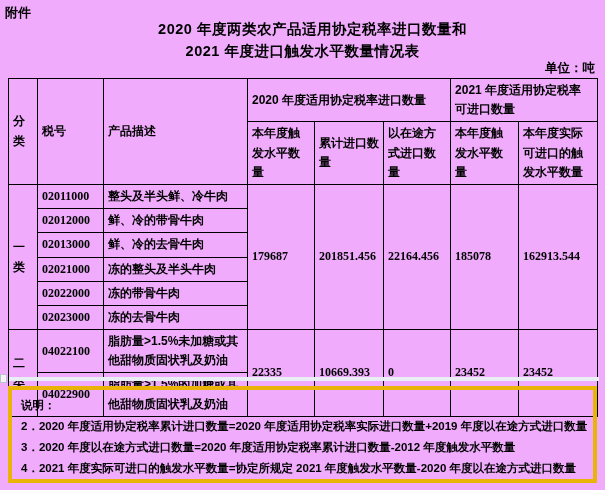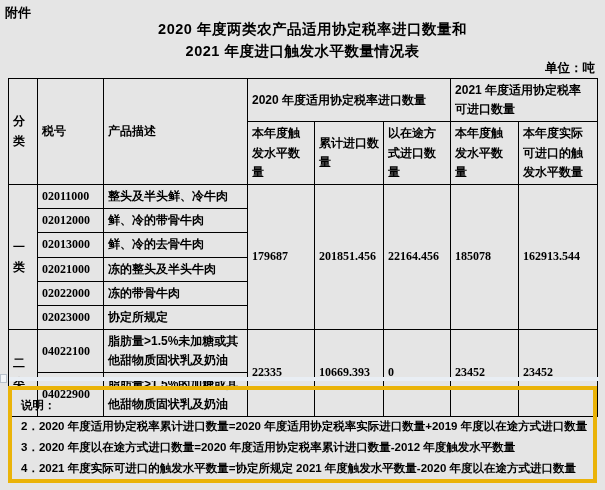--- a/index.html
+++ b/index.html
@@ -4,21 +4,21 @@
 <style>
   * { margin: 0; padding: 0; box-sizing: border-box; }
   html, body { background: #fff; }
   body {
     width: 605px; height: 490px;
     font-family: "Liberation Sans", "DejaVu Sans", sans-serif;
     color: #000;
     position: relative;
     overflow: hidden;
   }
-  .page { position: absolute; inset: 0; background: #e5e5e5; }
+  .page { position: absolute; inset: 0; background: #f0abfc; }
 
   .attachment {
     position: absolute; top: 4px; left: 5px;
     font-size: 13px; font-weight: bold;
   }
   .title {
     position: absolute; left: 0; width: 605px;
     text-align: center; font-size: 14.5px; font-weight: bold;
     letter-spacing: 0.5px;
   }
@@ -144,21 +144,21 @@
       <tr class="r-sm">
         <td class="code">02021000</td>
         <td class="desc">冻的整头及半头牛肉</td>
       </tr>
       <tr class="r-sm">
         <td class="code">02022000</td>
         <td class="desc">冻的带骨牛肉</td>
       </tr>
       <tr class="r-sm">
         <td class="code">02023000</td>
-        <td class="desc">协定所规定</td>
+        <td class="desc">冻的去骨牛肉</td>
       </tr>
 
       <tr class="r-tl">
         <td class="cat" rowspan="2"><span class="vtxt">二类</span></td>
         <td class="code">04022100</td>
         <td class="desc">脂肪量&gt;1.5%未加糖或其他甜物质固状乳及奶油</td>
         <td class="num" rowspan="2">22335</td>
         <td class="num" rowspan="2">10669.393</td>
         <td class="num" rowspan="2">0</td>
         <td class="num" rowspan="2">23452</td>

